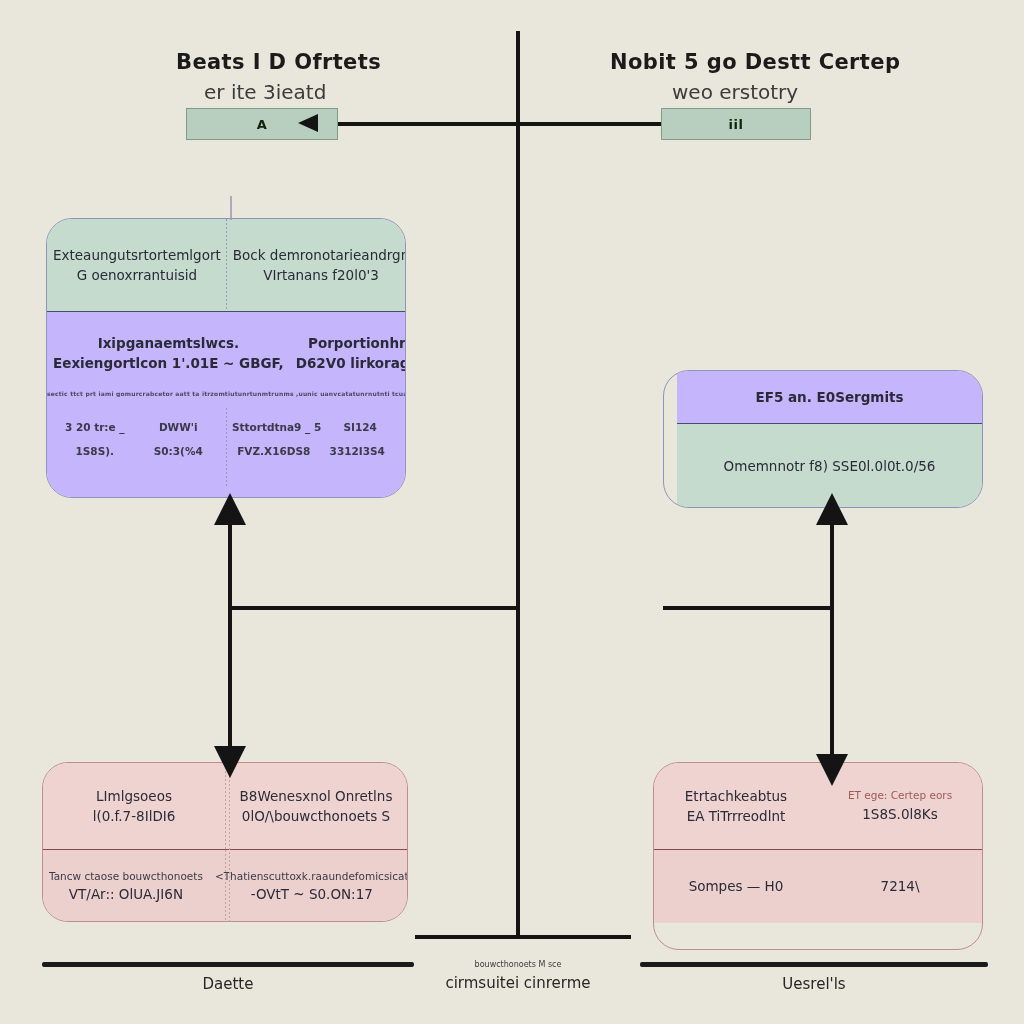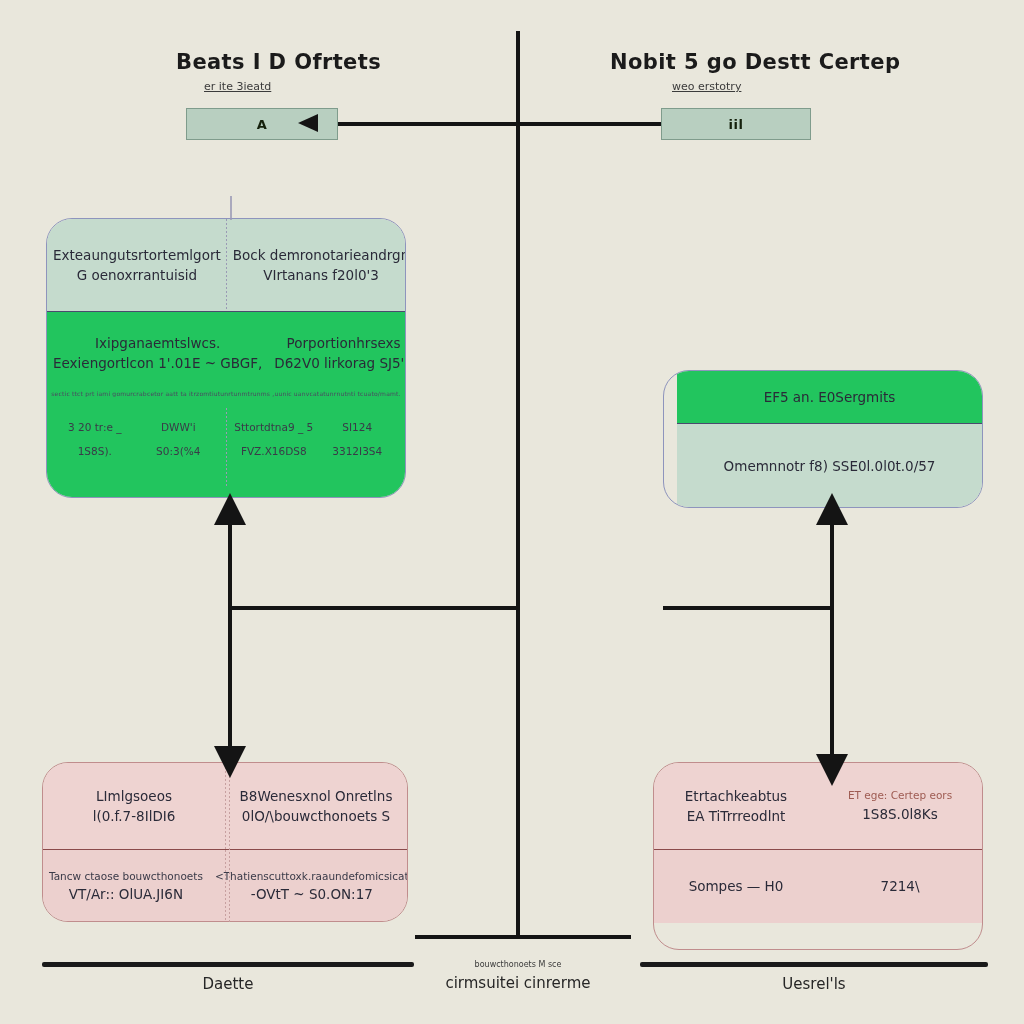--- a/index.html
+++ b/index.html
@@ -29,24 +29,23 @@
   .col-title {
     position: absolute;
     font-weight: bold;
     font-size: 21px;
     color: #1b1b1b;
     letter-spacing: .4px;
     white-space: nowrap;
   }
   .col-sub {
     position: absolute;
-    font-size: 11px;
+    font-size: 20px;
     color: #3b3b3b;
     white-space: nowrap;
-    text-decoration: underline;
   }
 
   
   .pill {
     position: absolute;
     background: #b8cfc0;
     border: 1.5px solid #7f9c8c;
     display: flex;
     align-items: center;
     justify-content: center;
@@ -63,21 +62,21 @@
     border-radius: 26px;
     overflow: hidden;
     box-sizing: border-box;
   }
   .card.green-top { border: 1.6px solid #8e94bd; }
   .card.violet-top { border: 1.6px solid #8e94bd; }
   .card.pink { border: 1.6px solid #c08d8d; }
 
   .band { box-sizing: border-box; width: 100%; }
   .band-green  { background: #c5dbcd; }
-  .band-violet { background: #22c55e; }
+  .band-violet { background: #c4b5fd; font-weight: bold; }
   .band-pink   { background: #eed3d1; }
   .band-pink2  { background: #ecd0ce; }
 
   .band.sep-violet { border-top: 1.5px solid #4a4a6e; }
   .band.sep-pink   { border-top: 1.5px solid #8a4a4a; }
 
   .cells {
     display: flex;
     width: 100%;
     height: 100%;
@@ -264,21 +263,21 @@
     </div>
   </div>
 
   <div class="abs" style="left:230px; top:196px; width:2px; height:24px; background:#9a9ab5; opacity:.8;"></div>
 
   <div class="card green-top" style="left:663px; top:370px; width:320px; height:138px;padding-left:13px;">
     <div class="band band-violet" style="height:52px; display:flex; align-items:center; justify-content:center;">
       <span class="t-main">EF5 an. E0Sergmits</span>
     </div>
     <div class="band band-green sep-violet" style="height:86px; display:flex; align-items:center; justify-content:center;">
-      <span class="t-main">Omemnnotr  f8)  SSE0l.0l0t.0/57</span>
+      <span class="t-main">Omemnnotr  f8)  SSE0l.0l0t.0/56</span>
     </div>
   </div>
 
   <div class="card pink" style="left:42px; top:762px; width:366px; height:160px;">
     <div class="band band-pink" style="height:86px; position:relative;">
       <div class="cells">
         <div class="cell">
           <div class="t-main">LImlgsoeos</div>
           <div class="t-main">l(0.f.7-8IlDI6</div>
         </div>

